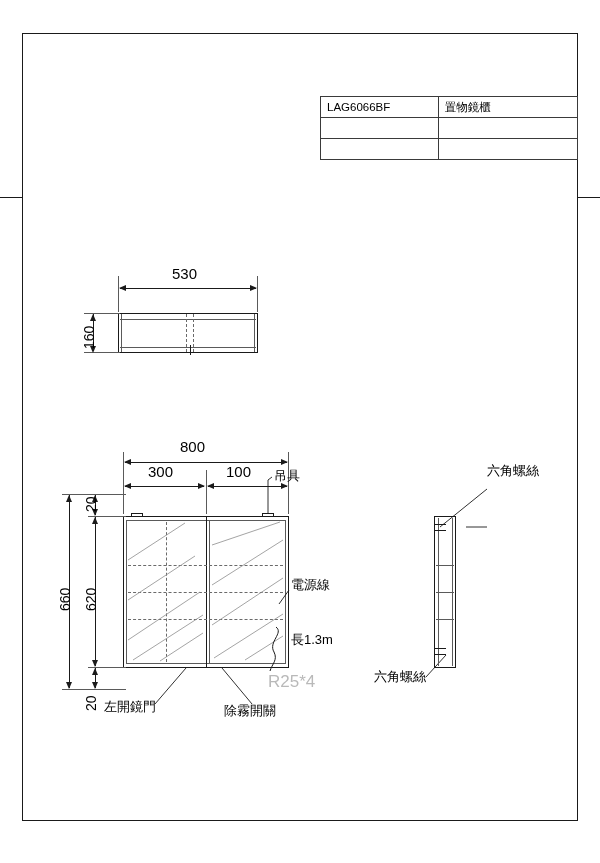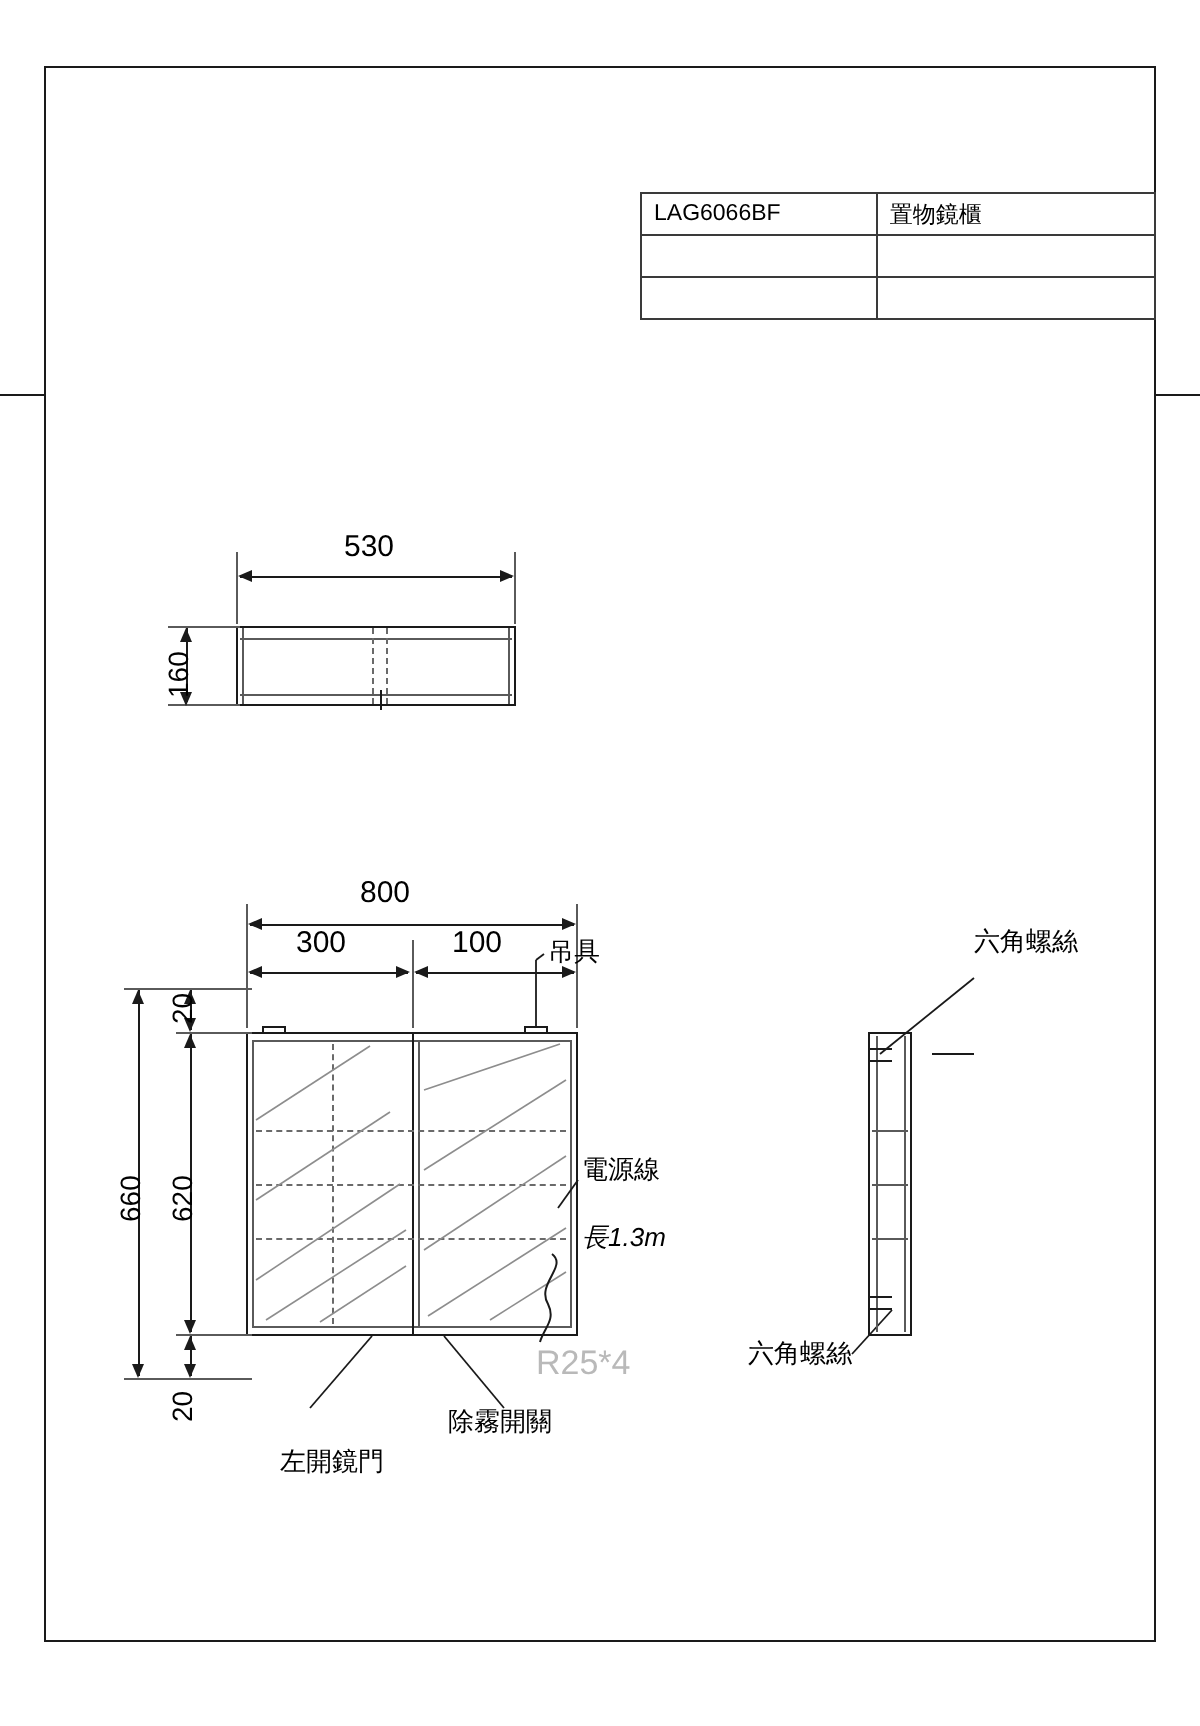--- a/index.html
+++ b/index.html
@@ -279,23 +279,23 @@
   <div class="arrow ar-up" style="left:92px; top:668px;"></div>
   <div class="arrow ar-down" style="left:92px; top:682px;"></div>
   <div class="lbl rot" style="left:84px; top:711px; font-size:14px;">20</div>
 
   <div class="ln vl" style="left:69px; top:495px; height:193px;"></div>
   <div class="arrow ar-up" style="left:66px; top:495px;"></div>
   <div class="arrow ar-down" style="left:66px; top:682px;"></div>
   <div class="lbl rot" style="left:58px; top:611px; font-size:14px;">660</div>
 
   <div class="lbl" style="left:291px; top:578px;">電源線</div>
-  <div class="lbl" style="left:291px; top:612px;font-style:italic;">長1.3m</div>
-
-  <div class="lbl" style="left:104px; top:724px;margin-left:36px;">左開鏡門</div>
+  <div class="lbl" style="left:291px; top:633px;">長1.3m</div>
+
+  <div class="lbl" style="left:104px; top:700px;">左開鏡門</div>
   <div class="lbl" style="left:224px; top:704px;">除霧開關</div>
 
   <div class="ghost" style="left:268px; top:672px;">R25*4</div>
 
   <div class="ln hl" style="left:434px; top:516px; width:22px;"></div>
   <div class="ln hl" style="left:434px; top:667px; width:22px;"></div>
   <div class="ln vl" style="left:434px; top:516px; height:152px;"></div>
   <div class="ln vl" style="left:455px; top:516px; height:152px;"></div>
   <div class="ln vl thin" style="left:438px; top:518px; height:148px;"></div>
   <div class="ln vl thin" style="left:452px; top:518px; height:148px;"></div>

